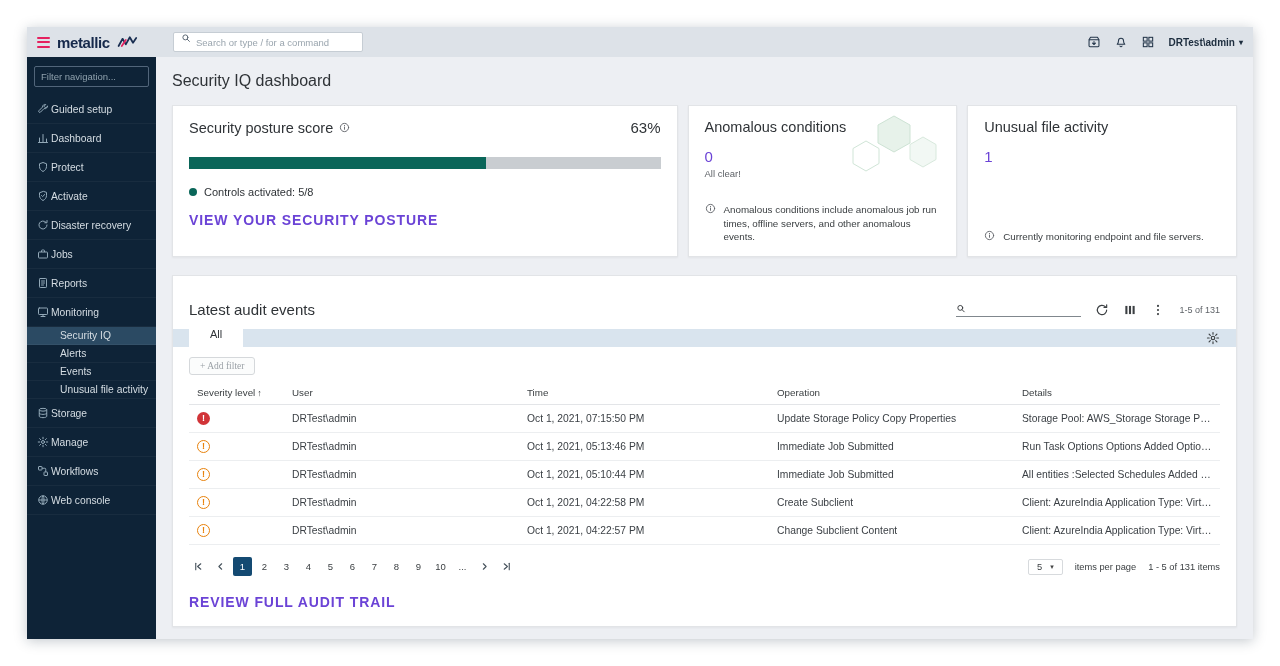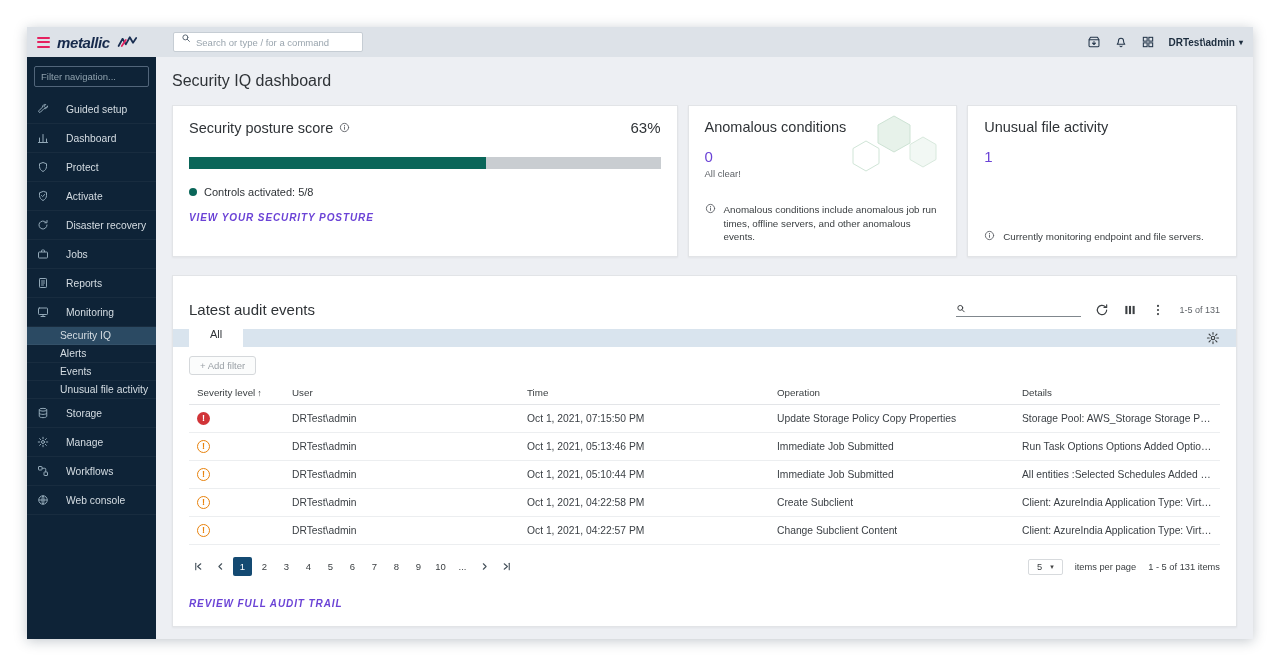--- a/index.html
+++ b/index.html
@@ -4,21 +4,21 @@
 <style>
   * { box-sizing: border-box; margin: 0; padding: 0; }
   html,body { width:1280px; height:666px; overflow:hidden; background:#fff;
     font-family:"Liberation Sans", sans-serif; }
   body { display:flex; align-items:center; justify-content:center; }
   .app { width:1226px; height:612px; background:#edeff3; display:flex; flex-direction:column;
     box-shadow:0 2px 12px rgba(20,40,60,.25); overflow:hidden; }
 
   
   .topbar { height:30px; flex:0 0 30px; background:#dde2e8; display:flex; align-items:center; padding:0 10px; }
-  .brand { display:flex; align-items:center; gap:7px; width:126px; flex:0 0 auto;font-style:italic; }
+  .brand { display:flex; align-items:center; gap:7px; width:126px; flex:0 0 auto; }
   .hamburger { width:13px; display:flex; flex-direction:column; gap:2.5px; cursor:pointer; }
   .hamburger i { height:2px; background:#e5215f; border-radius:1px; }
   .logo-text { font-size:15px; font-weight:700; letter-spacing:-.4px; color:#16294b; }
   .searchbox { display:flex; gap:5px; background:#fff; border:1px solid #c6cdd4;
     border-radius:2px; height:20px; width:190px; padding:0 7px; margin-left:10px; }
   .searchbox svg { width:10px; height:10px; color:#5f6b77; flex:0 0 auto; }
   .searchbox input { border:none; outline:none; width:100%; font-size:9.5px; color:#333; background:transparent;
     font-family:"Liberation Sans", sans-serif; }
   .searchbox input::placeholder { color:#9aa5ae; }
   .topbar-right { margin-left:auto; display:flex; align-items:center; gap:13px; }
@@ -27,21 +27,21 @@
   .user-menu { display:flex; align-items:center; gap:4px; font-size:10px; font-weight:700; color:#1d2d3e; cursor:pointer; }
   .user-menu .caret { font-size:8px; }
 
   
   .body-row { flex:1; display:flex; min-height:0; }
   .sidebar { width:129px; flex:0 0 129px; background:#0e2337; padding-top:7px; overflow:hidden; }
   .nav-filter { display:block; width:calc(100% - 14px); margin:2px 7px 8px; background:transparent;
     border:1px solid #51657a; border-radius:2px; color:#b9c6cf; font-size:9.5px; padding:4px 6px; outline:none;
     font-family:"Liberation Sans", sans-serif; }
   .nav-filter::placeholder { color:#8fa1ad; }
-  .nav-item { height:29px; display:flex; align-items:center; gap:17px; padding:0 10px; font-size:10.3px;
+  .nav-item { height:29px; display:flex; align-items:center; gap:2px; padding:0 10px; font-size:10.3px;
     color:#d5dde3; cursor:pointer; border-bottom:1px solid rgba(255,255,255,.045); white-space:nowrap; }
   .nav-item svg { width:12px; height:12px; color:#93a9b8; flex:0 0 auto; }
   .nav-item.sub { padding-left:33px; height:18px; }
   .nav-item.active { background:#2b4a63; }
 
   .main { flex:1; min-width:0; padding:12px 16px; overflow:hidden; }
   .page-title { font-size:16px; font-weight:400; color:#2f3337; margin:3px 0 15px; }
 
   
   .cards-row { display:flex; gap:10px; }
@@ -49,22 +49,22 @@
   .card h2 { font-size:14.5px; font-weight:400; color:#2f3337; display:flex; align-items:center; gap:6px; }
   .card-posture { flex:2 1 0; min-height:152px; }
   .card-sm { flex:1 1 0; min-height:152px; position:relative; display:flex; flex-direction:column; }
   .posture-head { display:flex; align-items:center; justify-content:space-between; }
   .score { font-size:15px; color:#2f3337; }
   .info-ic { width:11px; height:11px; color:#5f6368; cursor:pointer; flex:0 0 auto; }
   .progress { margin-top:21px; height:12px; background:#c9cdd1; }
   .progress .fill { height:100%; background:#0a6659; width:0; }
   .controls-line { margin-top:17px; display:flex; align-items:center; gap:7px; font-size:11px; color:#2f3337; }
   .dot { width:8px; height:8px; border-radius:50%; background:#0a6659; flex:0 0 auto; }
-  .card-link { display:inline-block; margin-top:14px; font-size:10px; font-weight:700; letter-spacing:.9px;
-    color:#6b43d6; text-decoration:none; cursor:pointer;font-style:italic; }
+  .card-link { display:inline-block; margin-top:14px; font-size:14px; font-weight:700; letter-spacing:.9px;
+    color:#6b43d6; text-decoration:none; cursor:pointer; }
   .big-count { font-size:15px; color:#6b43d6; margin-top:13px; }
   .card-sub { font-size:9.5px; color:#5f6368; margin-top:3px; }
   .info-row { margin-top:auto; display:flex; gap:8px; font-size:9.8px; color:#3c4043; line-height:1.35; align-items:flex-start; }
   .hexes { position:absolute; top:4px; right:6px; width:160px; height:86px; pointer-events:none; }
 
   
   .card-audit { margin-top:18px; padding:0; display:flex; flex-direction:column; }
   .audit-header { display:flex; align-items:center; padding:13px 16px 11px;margin-top:12px; }
   .audit-header h2 { font-size:15px; margin-right:auto; }
   .audit-tools { display:flex; align-items:center; gap:14px; }
@@ -72,21 +72,21 @@
   .tbl-search svg { width:11px; height:11px; color:#3c4043; }
   .tbl-search input { border:none; outline:none; width:100%; font-size:10px; background:transparent;
     font-family:"Liberation Sans", sans-serif; }
   .icon-btn { background:none; border:none; padding:0; cursor:pointer; color:#3c4043; display:flex; }
   .icon-btn svg { width:14px; height:14px; }
   .range-label { font-size:9px; color:#5f6368; }
   .tabstrip { background:#d9e4ee; height:18px; display:flex; align-items:flex-end; padding:0 16px; }
   .tab { background:#fff; height:26px; padding:0 21px; display:flex; align-items:center; font-size:11px;
     color:#2f3337; border-radius:3px 3px 0 0; cursor:pointer; }
   .tab-gear { margin-left:auto; align-self:center; }
-  .filter-row { padding:8px 16px 6px; }
+  .filter-row { padding:8px 16px 6px;font-family:Liberation Serif, serif; }
   .chip { display:inline-flex; font-size:9.5px; color:#9aa0a6; border:1px solid #d5d8db; border-radius:3px;
     padding:3px 10px; background:#fbfcfc; cursor:pointer; }
   table { width:calc(100% - 32px); margin:0 16px; border-collapse:collapse; table-layout:fixed; }
   th { text-align:left; font-size:9.8px; font-weight:400; color:#3c4043; padding:6px 8px;
     border-bottom:1px solid #e3e5e8; cursor:pointer; white-space:nowrap; }
   .sort { font-size:9px; margin-left:2px; }
   td { font-size:10.3px; color:#3a3f44; padding:7px 8px; border-bottom:1px solid #eceef0;
     white-space:nowrap; overflow:hidden; text-overflow:ellipsis; }
   .sev { display:inline-flex; width:13px; height:13px; border-radius:50%; align-items:center;
     justify-content:center; font-size:9px; font-weight:700; line-height:1; }

